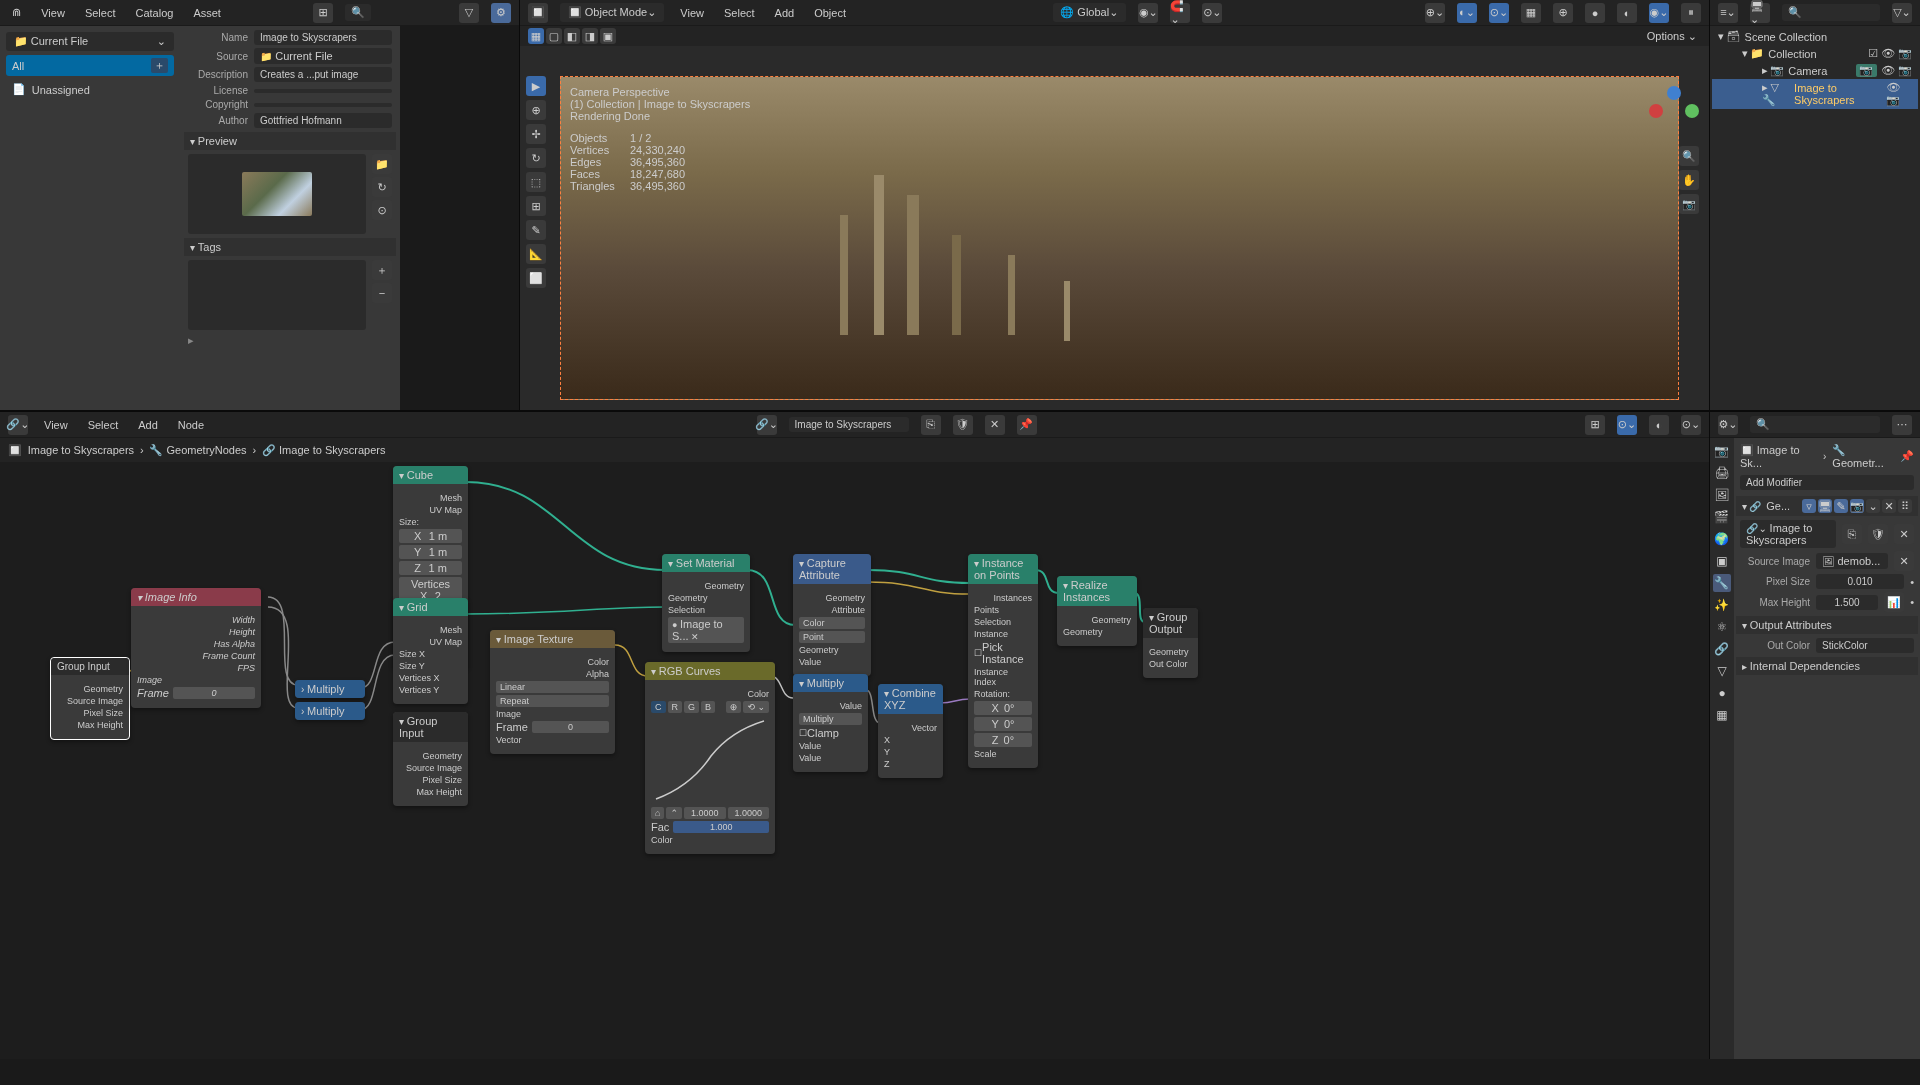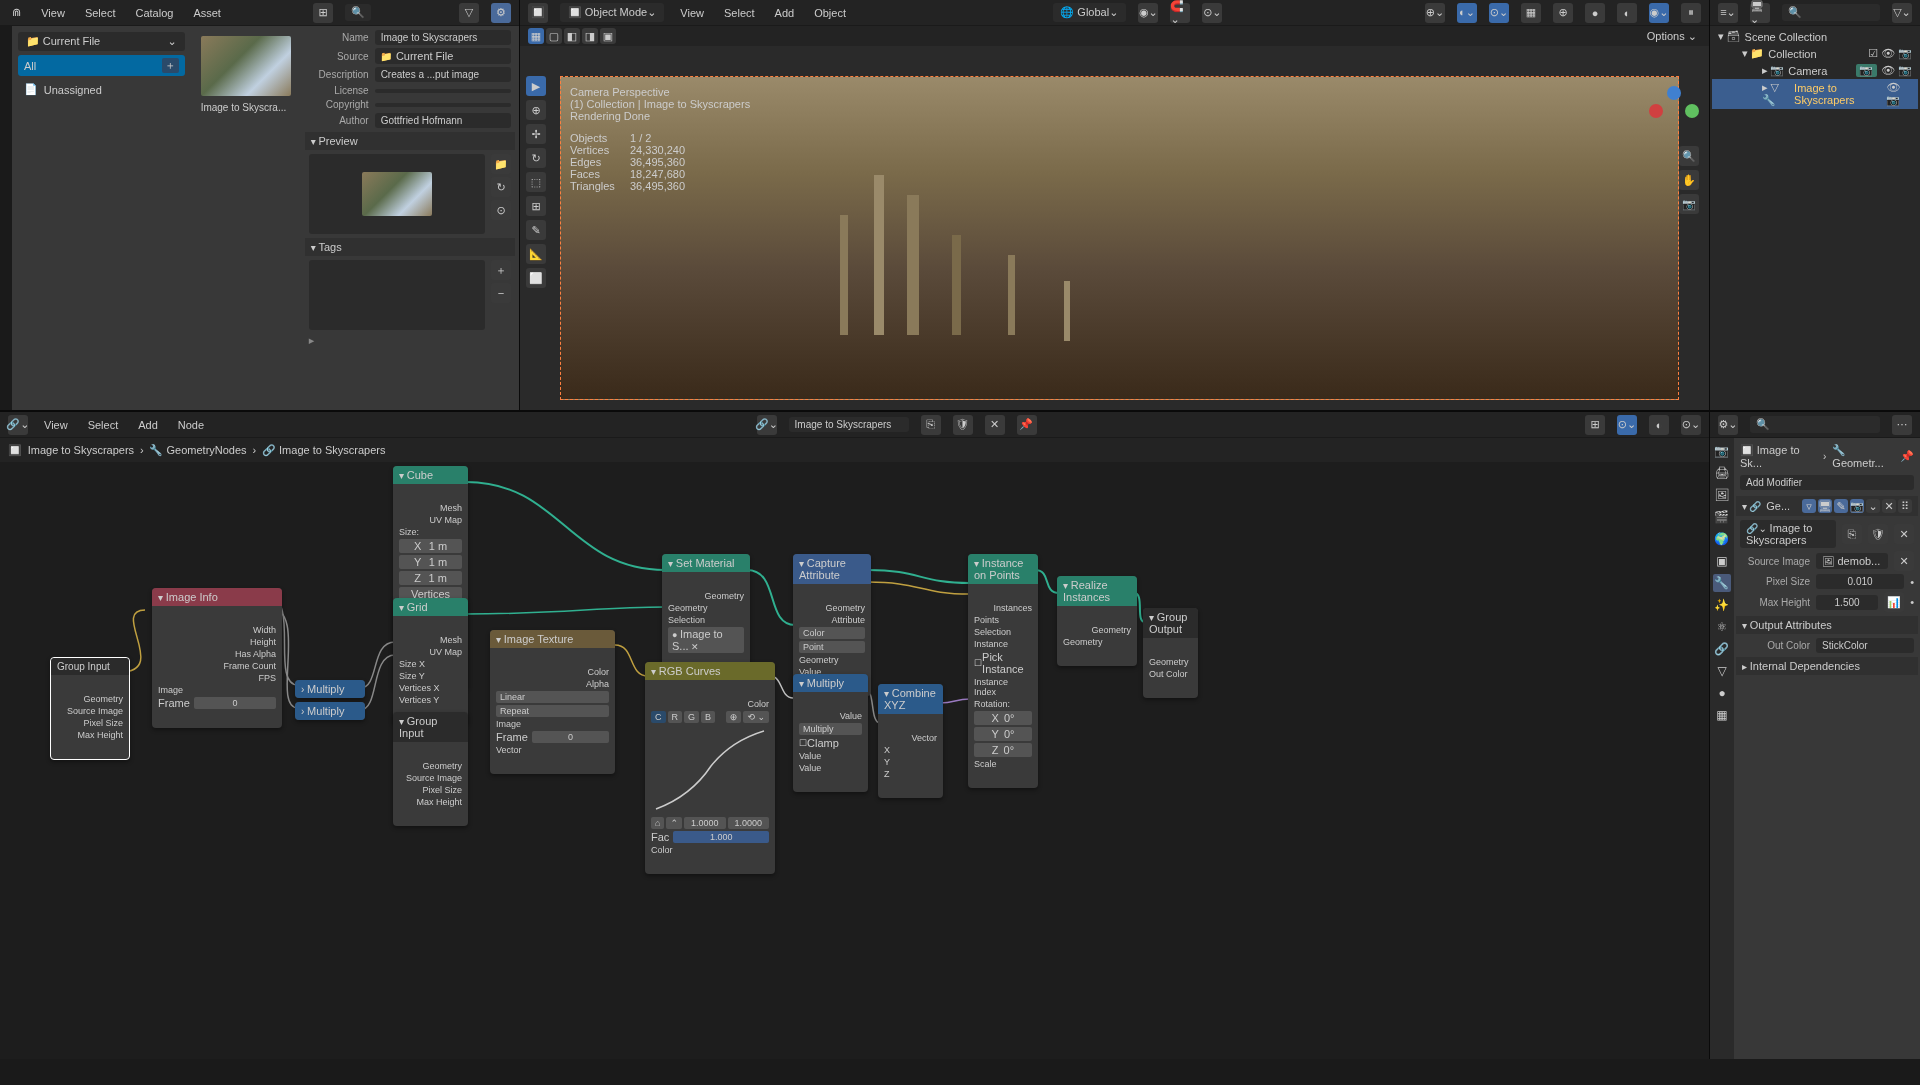--- a/index.html
+++ b/index.html
@@ -27,21 +27,21 @@
 .vp-stats div { display: flex; gap: 8px; align-items: flex-end; }
 .vp-stats .lbl { width: 52px; }
 .outliner { background: #282828; }
 .tree-row { padding: 2px 6px; display: flex; align-items: center; gap: 4px; }
 .tree-row.sel { background: #3b5e8f; }
 .tree-indent { padding-left: 30px; }
 .tree-indent2 { padding-left: 50px; }
 .nodes { flex: 1; background: #1d1d1d; position: relative; background-image: radial-gradient(#2a2a2a 0.5px, transparent 0.5px); background-size: 20px 20px; }
 .node { position: absolute; background: #3a3a3a; border-radius: 4px; box-shadow: 0 2px 4px rgba(0,0,0,0.4); font-size: 10px; }
 .node-hdr { padding: 3px 6px; border-radius: 4px 4px 0 0; font-size: 10px; }
-.node-body { padding: 18px 0px; }
+.node-body { padding: 8px 0px; }
 .socket-row { padding: 1px 6px; display:flex; align-items:center; justify-content:space-between; font-size: 9px; }
 .socket-row.in { justify-content: flex-start; }
 .socket-row.out { justify-content: flex-end; }
 .num-field { background: #545454; border-radius: 2px; padding: 1px 4px; font-size: 9px; text-align: center; }
 .hdr-teal { background: #29806a; }
 .hdr-red { background: #8a3b4a; }
 .hdr-blue { background: #2b5a8a; }
 .hdr-brown { background: #6a5a3a; }
 .hdr-olive { background: #6a6a2a; }
 .hdr-dark { background: #2b2b2b; }
@@ -69,38 +69,34 @@
     <span class="menu-item">Select</span>
     <span class="menu-item">Catalog</span>
     <span class="menu-item">Asset</span>
     <span style="flex:1"></span>
     <span class="icon-btn">⊞</span>
     <span class="search-box">🔍</span>
     <span style="flex:1"></span>
     <span class="icon-btn">▽</span>
     <span class="icon-btn" style="background:#4a6a9a">⚙</span>
    </div>
-   <div style="display:flex; flex:1;padding-left:12px;">
+   <div style="display:flex; flex:1;">
     <div class="asset-left">
      <div class="dropdown">
       <span>📁 <span>Current File</span></span>
               <span>⌄</span>
      </div>
      <div class="list-row sel">
       <span>All</span>
               <span style="margin-left:auto;background:#2a4a6a;padding:0 3px;border-radius:2px;">＋</span>
      </div>
      <div class="list-row">
       <span>📄</span>
               <span>Unassigned</span>
      </div>
-    </div>
-    <div class="asset-center">
-     <div class="thumb"></div>
-     <div style="margin-top:6px;font-size:10px;">Image to Skyscra...</div>
     </div>
     <div class="props">
      <div class="prop-row">
               <span class="prop-label">Name</span>
               <div class="prop-field">Image to Skyscrapers</div>
             </div>
      <div class="prop-row">
               <span class="prop-label">Source</span>
               <div class="prop-field">📁 <span>Current File</span></div>
             </div>
@@ -324,21 +320,21 @@
     <div class="node" style="left:50px;top:195px;width:80px;border:1px solid #fff;">
      <div class="node-hdr hdr-dark">Group Input</div>
      <div class="node-body">
       <div class="socket-row out">Geometry</div>
       <div class="socket-row out">Source Image</div>
       <div class="socket-row out">Pixel Size</div>
       <div class="socket-row out">Max Height</div>
      </div>
     </div>
 
-    <div class="node" style="left:152px;top:126px;width:130px;">
+    <div class="node" style="left:131px;top:126px;width:130px;font-style:italic;">
      <div class="node-hdr hdr-red">▾ <span>Image Info</span></div>
      <div class="node-body">
       <div class="socket-row out">Width</div>
       <div class="socket-row out">Height</div>
       <div class="socket-row out">Has Alpha</div>
       <div class="socket-row out">Frame Count</div>
       <div class="socket-row out">FPS</div>
       <div class="socket-row in">Image</div>
       <div class="socket-row">
                 <span>Frame</span>

